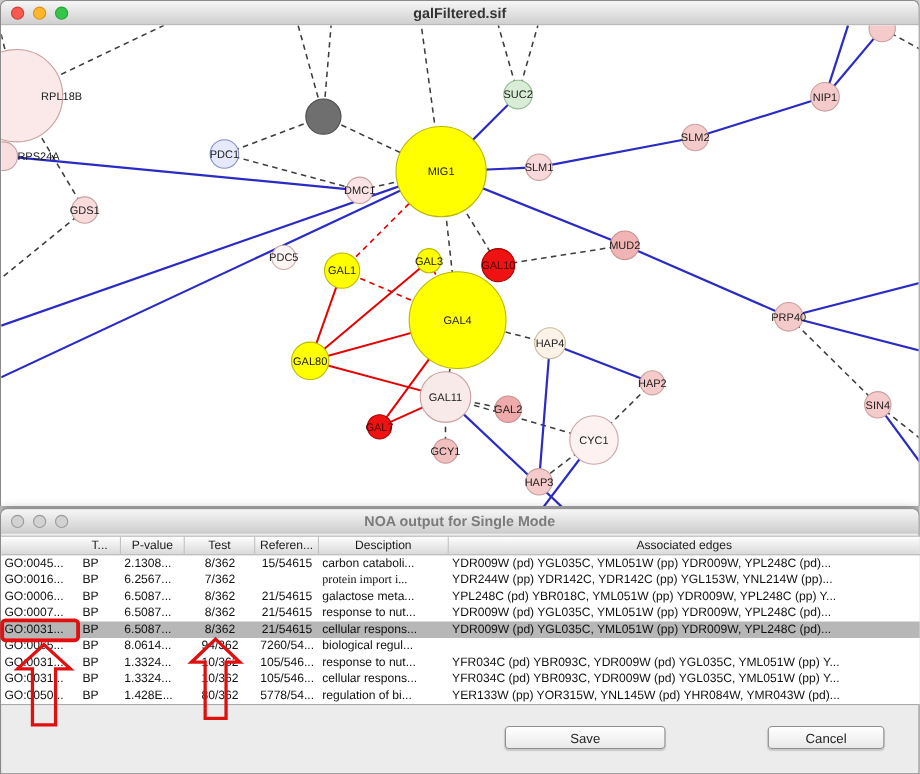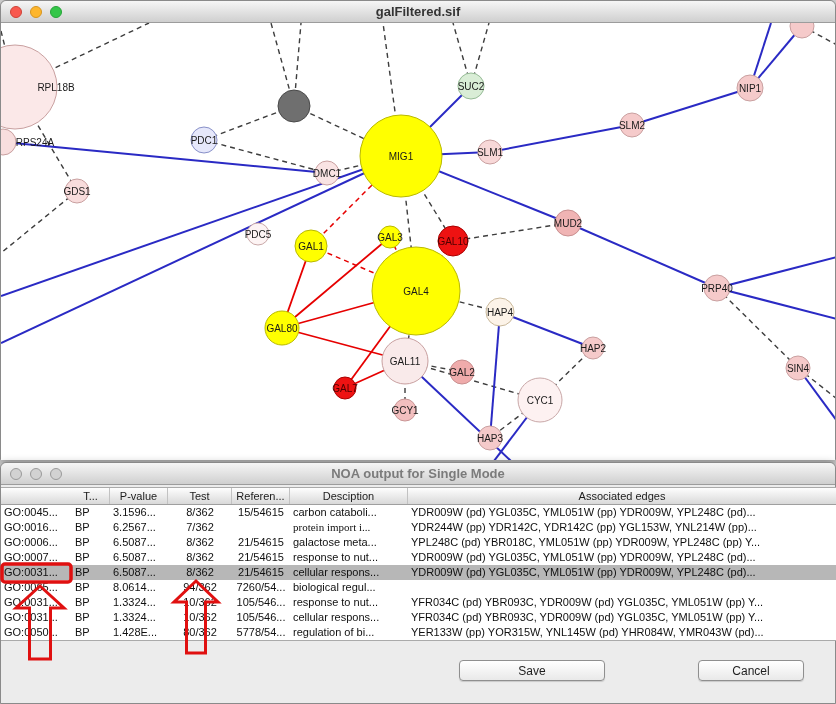--- a/index.html
+++ b/index.html
@@ -191,21 +191,21 @@
           <div class="th" style="width: 58px;">P-value</div>
           <div class="th" style="width: 64px;">Test</div>
           <div class="th" style="width: 58px;">Referen...</div>
           <div class="th" style="width: 118px;">Desciption</div>
           <div class="th" style="width: 429px;">Associated edges</div>
         </div>
       <div class="tbody">
           <div class="tr">
             <div class="td" style="width: 71px; text-align: left;">GO:0045...</div>
             <div class="td" style="width: 38px; text-align: left;">BP</div>
-            <div class="td" style="width: 58px; text-align: left;">3.1596...</div>
+            <div class="td" style="width: 58px; text-align: left;">2.1308...</div>
             <div class="td" style="width: 64px; text-align: center;">8/362</div>
             <div class="td" style="width: 58px; text-align: center;">15/54615</div>
             <div class="td" style="width: 118px; text-align: left;">carbon cataboli...</div>
             <div class="td" style="width: 429px; text-align: left;">YDR009W (pd) YGL035C, YML051W (pp) YDR009W, YPL248C (pd)...</div>
           </div>
           <div class="tr">
             <div class="td" style="width: 71px; text-align: left;">GO:0016...</div>
             <div class="td" style="width: 38px; text-align: left;">BP</div>
             <div class="td" style="width: 58px; text-align: left;">6.2567...</div>
             <div class="td" style="width: 64px; text-align: center;">7/362</div>

